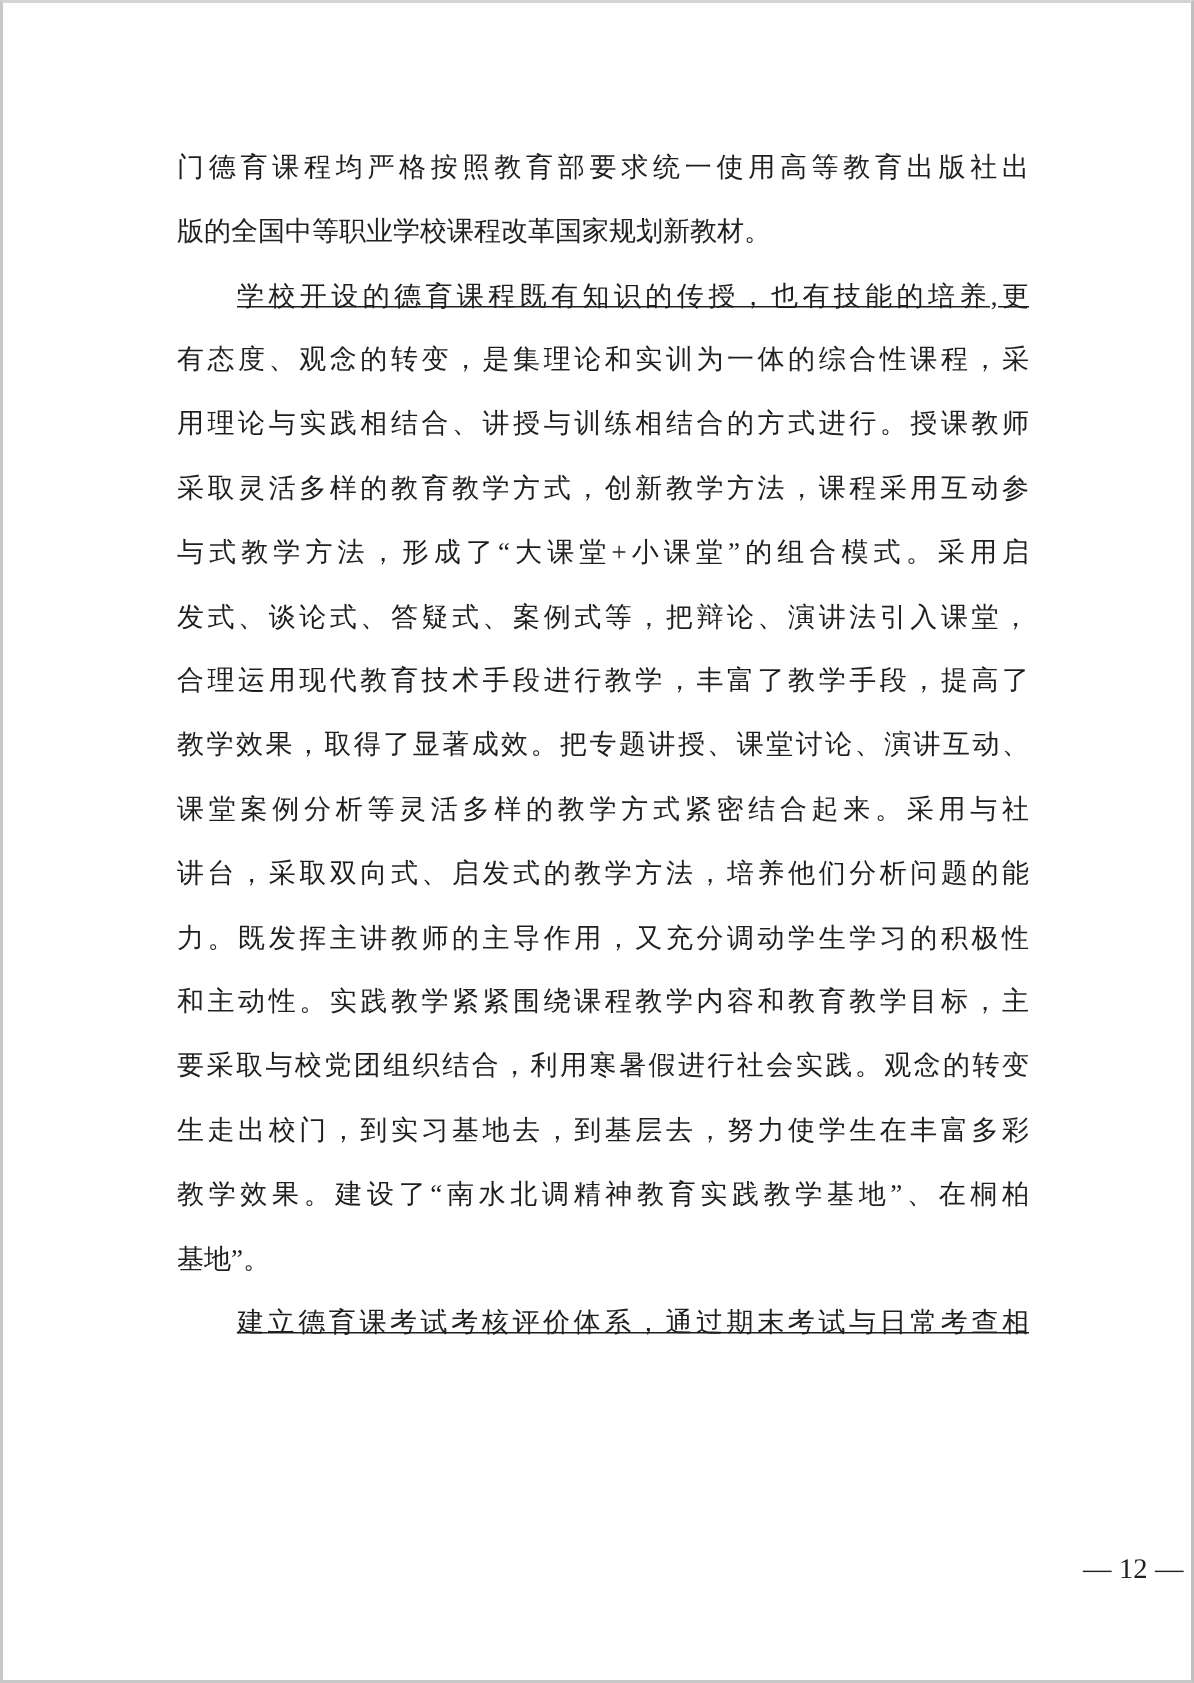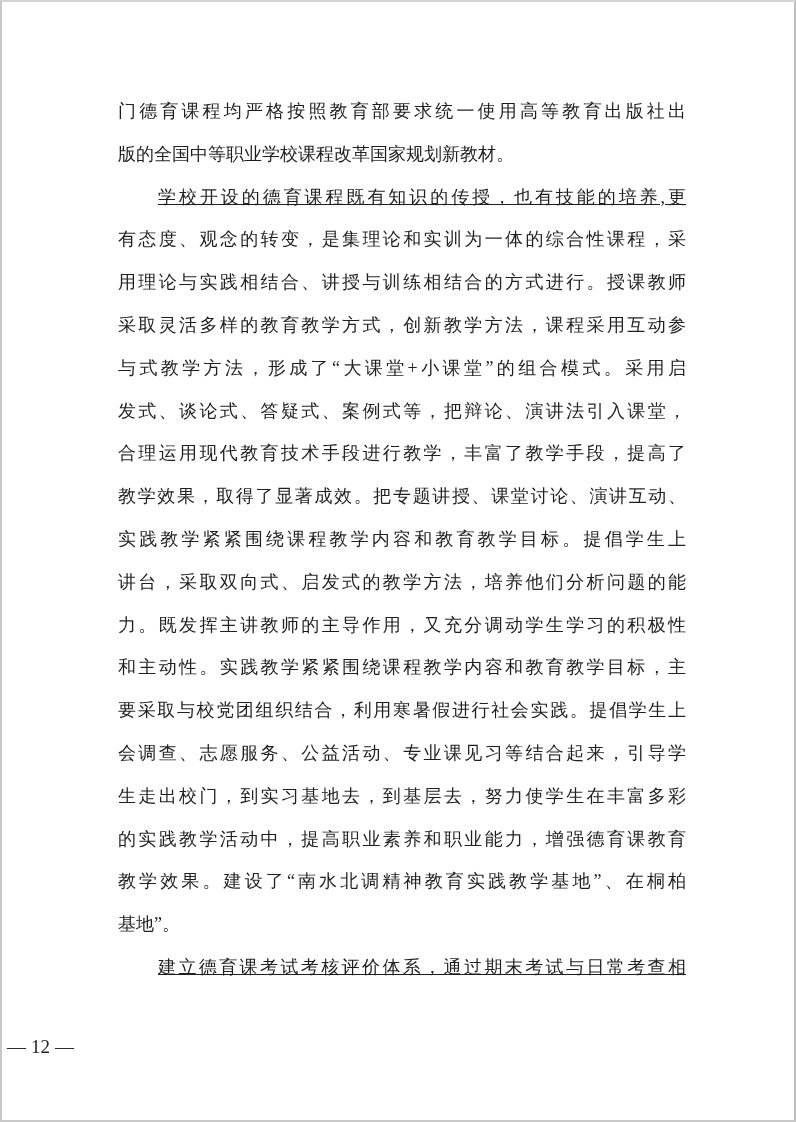--- a/index.html
+++ b/index.html
@@ -47,21 +47,21 @@
     text-indent: 40px;
     text-decoration: underline;
   }
   .footer {
     position: absolute;
     left: 0;
     right: 0;
     top: 1032px;
     height: 26px;
     line-height: 26px;
-    text-align: left;
+    text-align: right;
     color: #1f1f1f;
     font-size: 19px;
   }
   .footer .dash {
     display: inline-block;
     margin: 0 5px;
     letter-spacing: 0;
   }
   .footer .pagenum {
     display: inline-block;
@@ -76,28 +76,26 @@
       <div class="line full">门德育课程均严格按照教育部要求统一使用高等教育出版社出</div>
       <div class="line end">版的全国中等职业学校课程改革国家规划新教材。</div>
       <div class="line full-indent">学校开设的德育课程既有知识的传授，也有技能的培养,更</div>
       <div class="line full">有态度、观念的转变，是集理论和实训为一体的综合性课程，采</div>
       <div class="line full">用理论与实践相结合、讲授与训练相结合的方式进行。授课教师</div>
       <div class="line full">采取灵活多样的教育教学方式，创新教学方法，课程采用互动参</div>
       <div class="line full">与式教学方法，形成了“大课堂+小课堂”的组合模式。采用启</div>
       <div class="line full">发式、谈论式、答疑式、案例式等，把辩论、演讲法引入课堂，</div>
       <div class="line full">合理运用现代教育技术手段进行教学，丰富了教学手段，提高了</div>
       <div class="line full">教学效果，取得了显著成效。把专题讲授、课堂讨论、演讲互动、</div>
-      <div class="line full">实践教学紧紧围绕课程教学内容和教育教学目标。提倡学生上</div>
+      <div class="line full">课堂案例分析等灵活多样的教学方式紧密结合起来。采用与社</div>
       <div class="line full">讲台，采取双向式、启发式的教学方法，培养他们分析问题的能</div>
       <div class="line full">力。既发挥主讲教师的主导作用，又充分调动学生学习的积极性</div>
       <div class="line full">和主动性。实践教学紧紧围绕课程教学内容和教育教学目标，主</div>
-      <div class="line full">要采取与校党团组织结合，利用寒暑假进行社会实践。提倡学生上</div>
-      <div class="line full">会调查、志愿服务、公益活动、专业课见习等结合起来，引导学</div>
+      <div class="line full">要采取与校党团组织结合，利用寒暑假进行社会实践。观念的转变</div>
       <div class="line full">生走出校门，到实习基地去，到基层去，努力使学生在丰富多彩</div>
-      <div class="line full">的实践教学活动中，提高职业素养和职业能力，增强德育课教育</div>
       <div class="line full">教学效果。建设了“南水北调精神教育实践教学基地”、在桐柏</div>
       <div class="line end">基地”。</div>
       <div class="line full-indent">建立德育课考试考核评价体系，通过期末考试与日常考查相</div>
     </div>
   <div class="footer">
     <span class="dash">—</span><span class="pagenum">12</span><span class="dash">—</span>
   </div>
 </div>
 
 </body></html>

